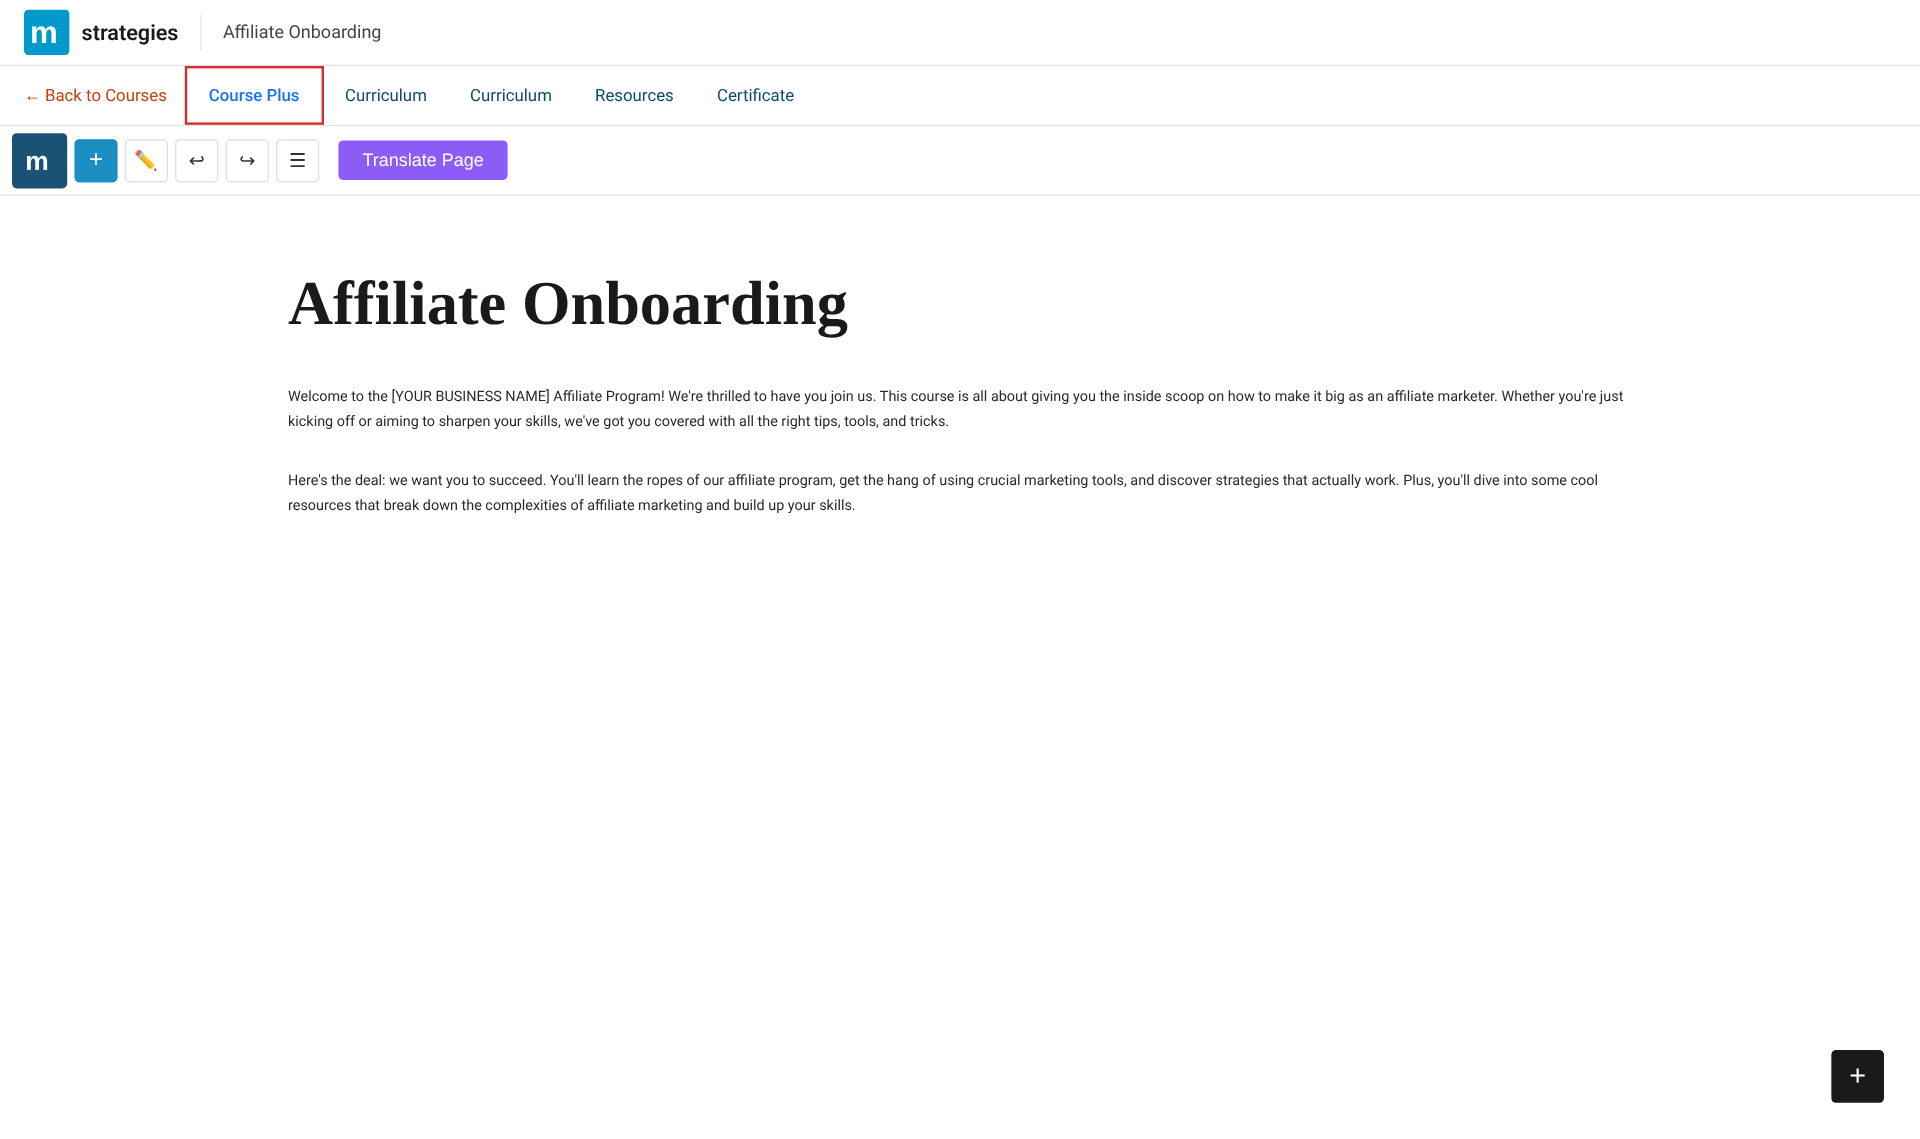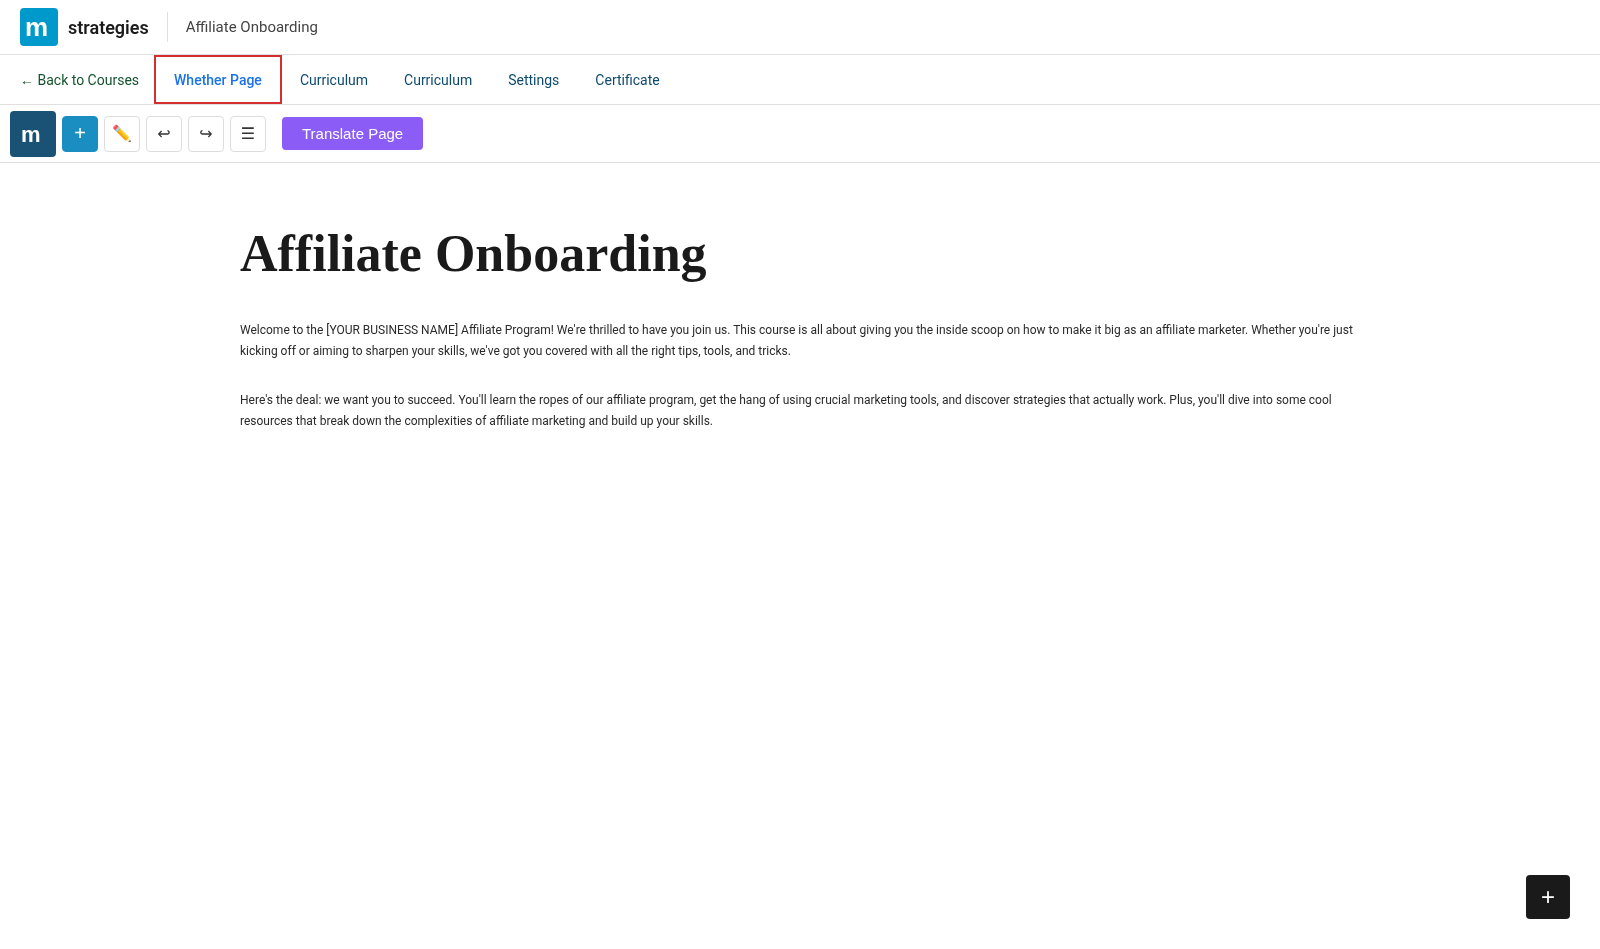--- a/index.html
+++ b/index.html
@@ -46,21 +46,21 @@
       padding: 0 10px;
       height: 50px;
       border-bottom: 1px solid #e0e0e0;
       background: #fff;
     }
     .back-link {
       display: flex;
       align-items: center;
       gap: 5px;
       font-size: 14px;
-      color: #14532d;
+      color: #c2410c;
       text-decoration: none;
       padding: 0 10px;
       cursor: pointer;
     }
     .nav-tabs {
       display: flex;
       align-items: center;
       height: 100%;
       margin-left: 5px;
     }
@@ -193,30 +193,30 @@
   <div class="header-divider"></div>
   <span class="course-title-header">Affiliate Onboarding</span>
 </div>
 
 <div class="nav-bar">
   <a class="back-link">
     <span>← Back to Courses</span>
   </a>
   <div class="nav-tabs">
     <a class="nav-tab active">
-      <span>Whether Page</span>
+      <span>Course Plus</span>
     </a>
     <a class="nav-tab">
       <span>Curriculum</span>
     </a>
     <a class="nav-tab">
       <span>Curriculum</span>
     </a>
     <a class="nav-tab">
-      <span>Settings</span>
+      <span>Resources</span>
     </a>
     <a class="nav-tab">
       <span>Certificate</span>
     </a>
   </div>
 </div>
 
 <div class="toolbar-bar">
   <div class="toolbar-logo-btn">
     <svg viewBox="0 0 28 28" fill="none" xmlns="http://www.w3.org/2000/svg">

